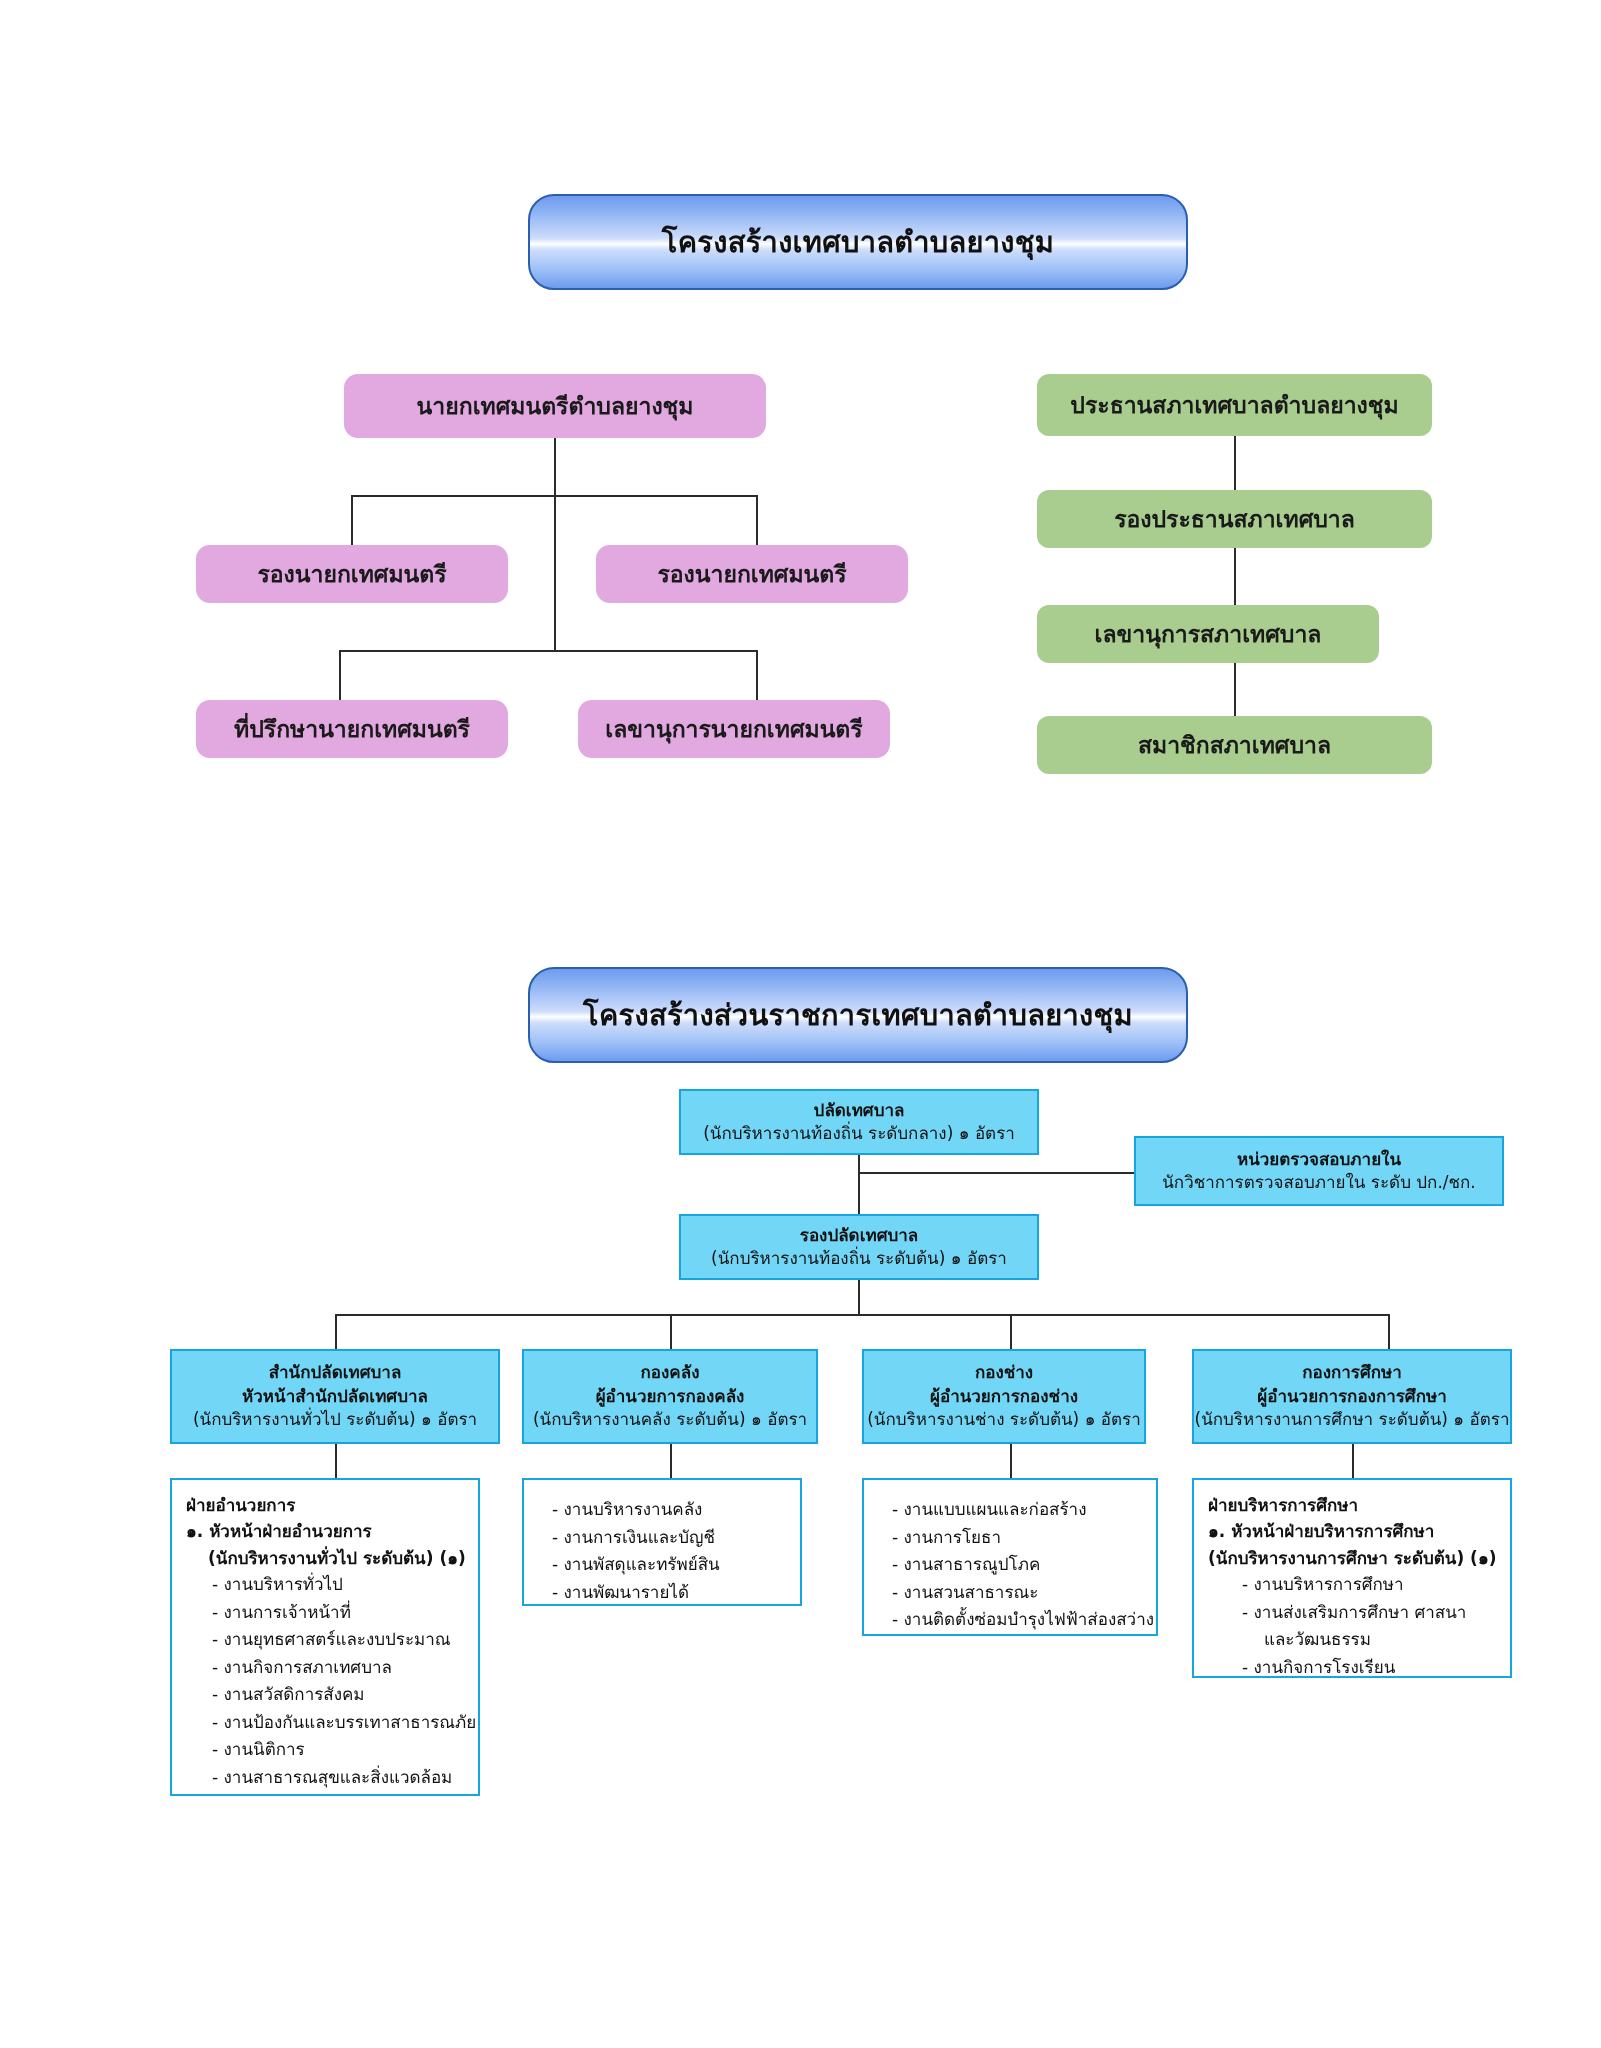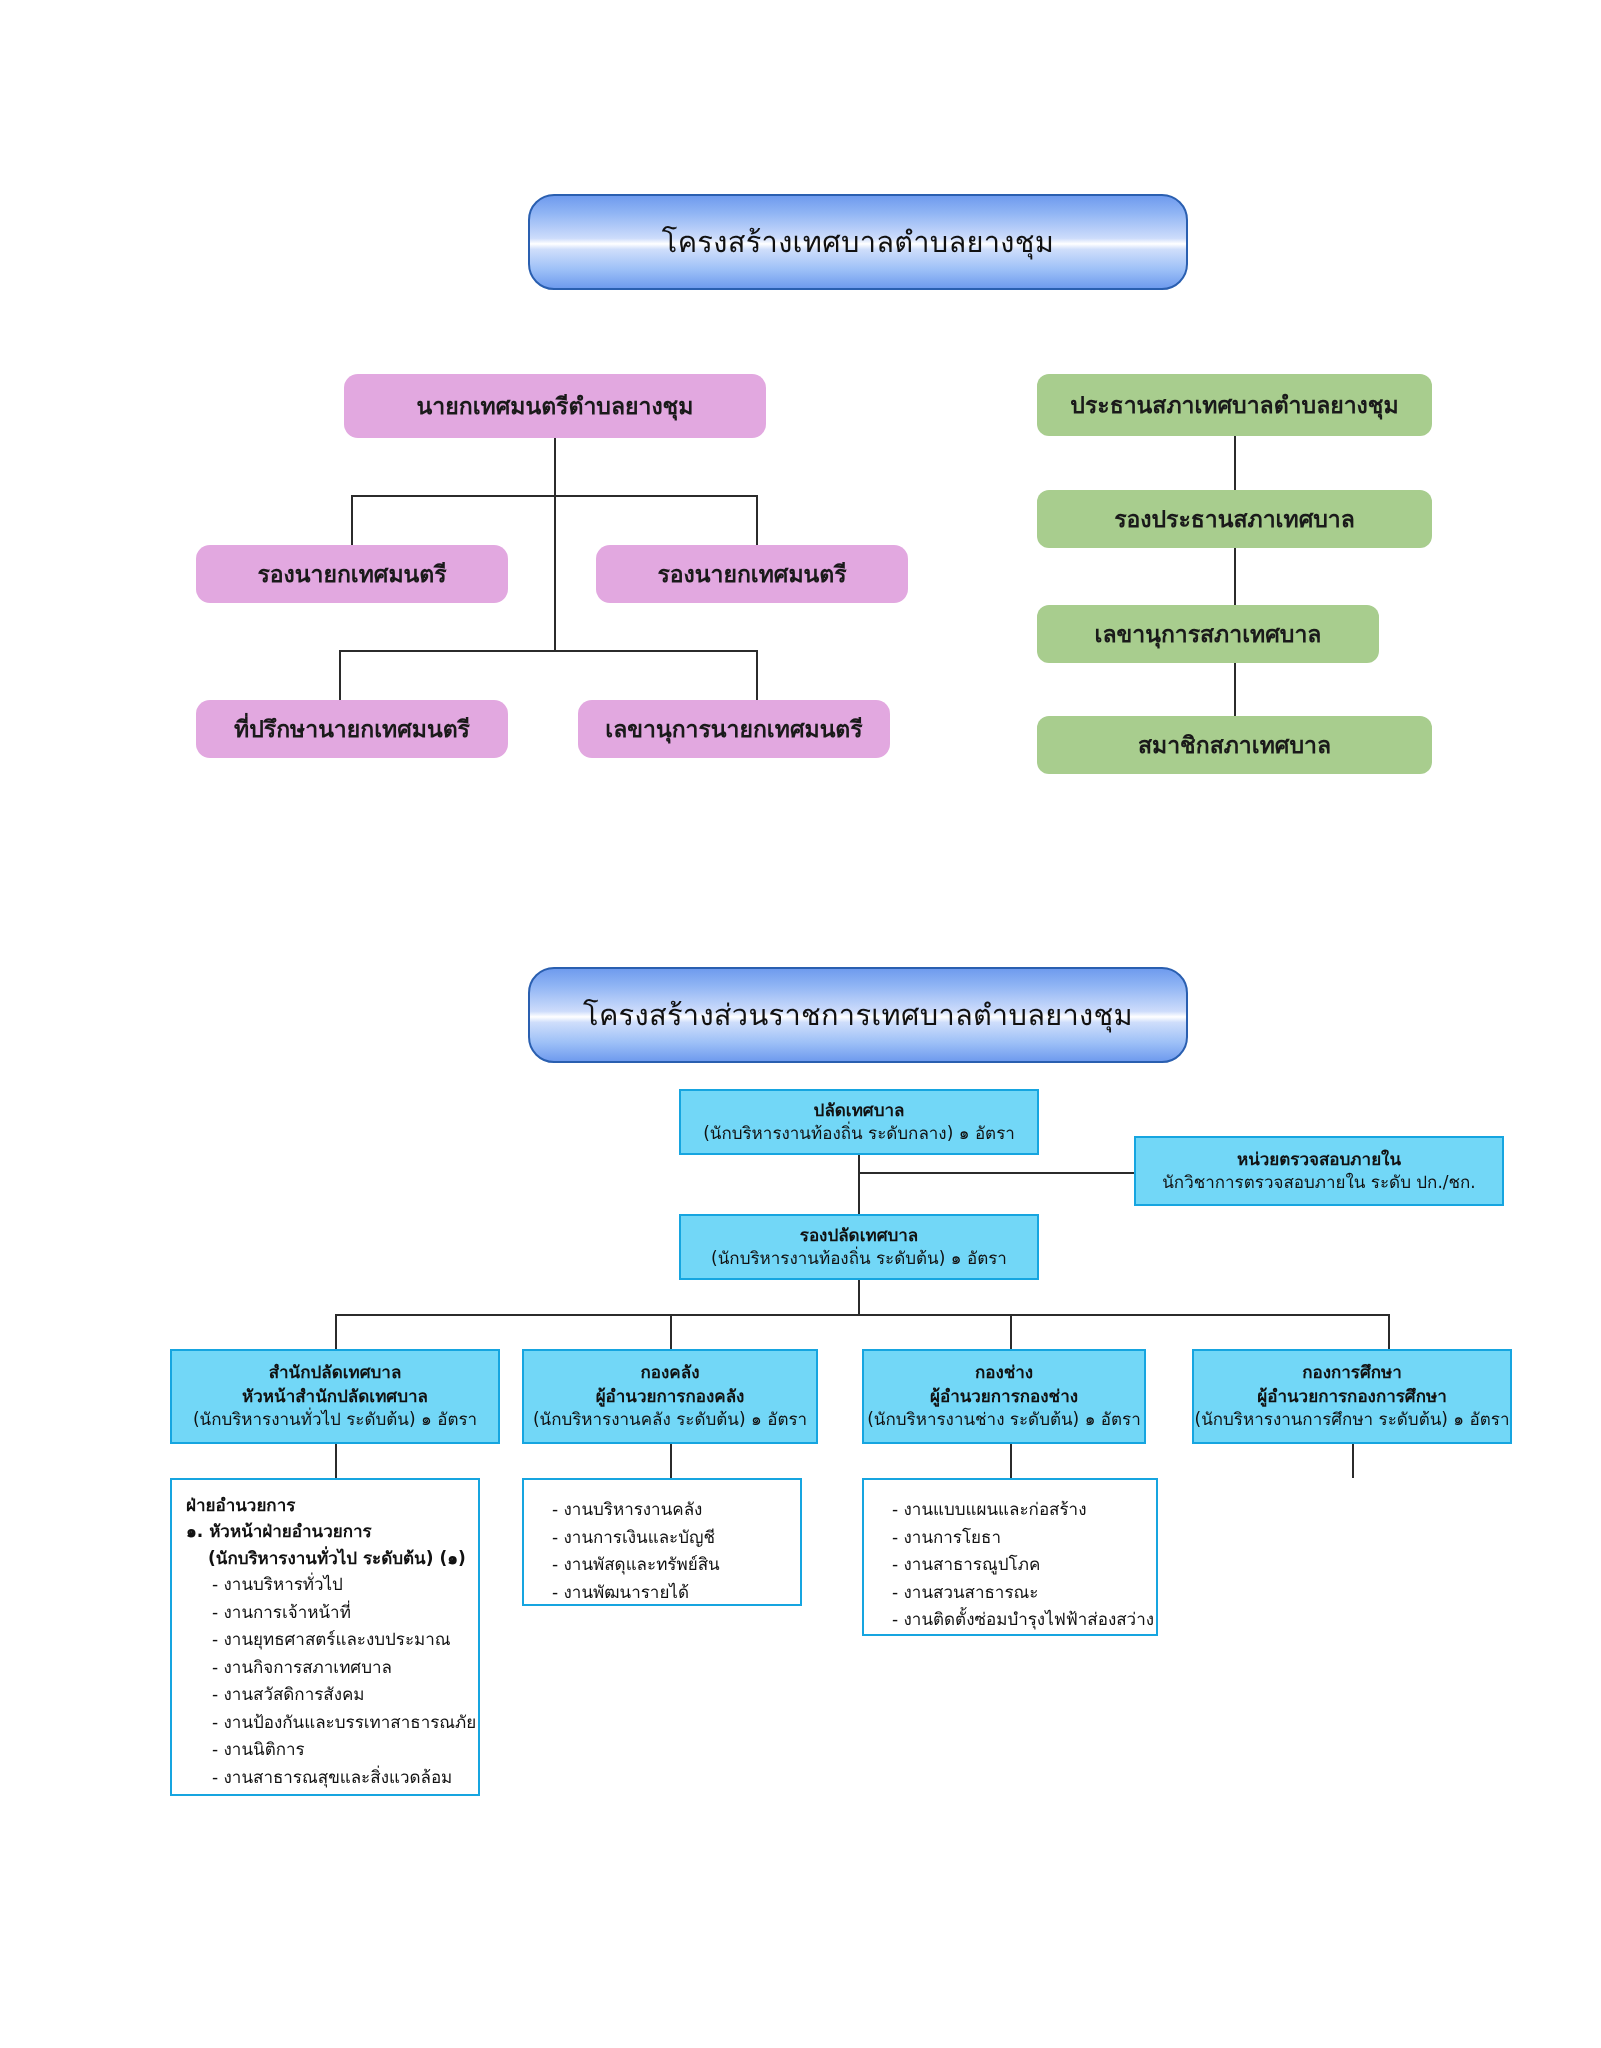--- a/index.html
+++ b/index.html
@@ -32,21 +32,21 @@
                 #cfdefb 58%,
                 #9dc0f7 80%,
                 #6f9bee 100%);
     display: flex;
     align-items: center;
     justify-content: center;
     box-sizing: border-box;
   }
   .banner-text {
     font-size: 29px;
-    font-weight: normal;
+    font-weight: bold;
     color: #111111;
     letter-spacing: 0.3px;
     white-space: nowrap;
   }
 
   
   .pink-box {
     position: absolute;
     background: #e2a8e0;
     border-radius: 14px;
@@ -274,14 +274,23 @@
   </div>
 
   <div class="list-box plain" style="left:862px; top:1478px; width:296px; height:158px;">
     <div class="item">- งานแบบแผนและก่อสร้าง</div>
     <div class="item">- งานการโยธา</div>
     <div class="item">- งานสาธารณูปโภค</div>
     <div class="item">- งานสวนสาธารณะ</div>
     <div class="item">- งานติดตั้งซ่อมบำรุงไฟฟ้าส่องสว่าง</div>
   </div>
 
+  <div class="list-box edu" style="left:1192px; top:1478px; width:320px; height:200px;">
+    <div class="hdr">ฝ่ายบริหารการศึกษา</div>
+    <div class="hdr">๑. หัวหน้าฝ่ายบริหารการศึกษา</div>
+    <div class="hdr">(นักบริหารงานการศึกษา ระดับต้น) (๑)</div>
+    <div class="item">-  งานบริหารการศึกษา</div>
+    <div class="item">-  งานส่งเสริมการศึกษา ศาสนา</div>
+    <div class="item cont">และวัฒนธรรม</div>
+    <div class="item">-  งานกิจการโรงเรียน</div>
+  </div>
 
 </div>
 
 </body></html>

